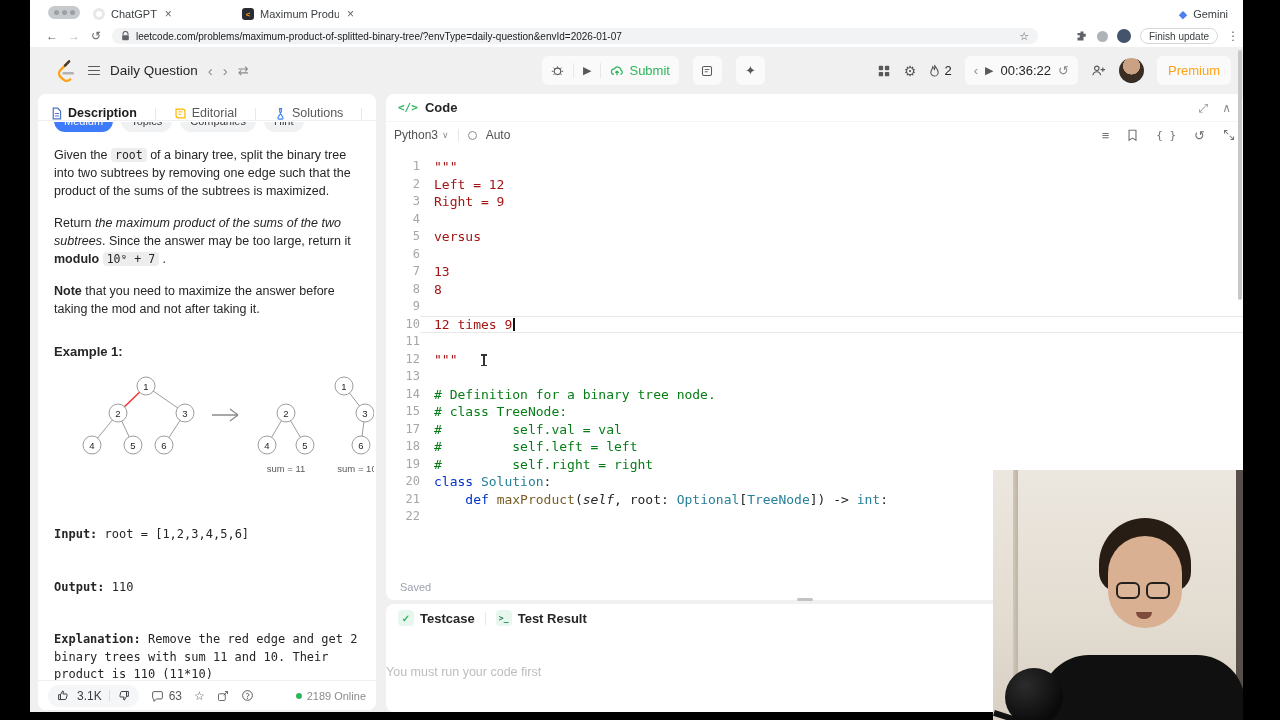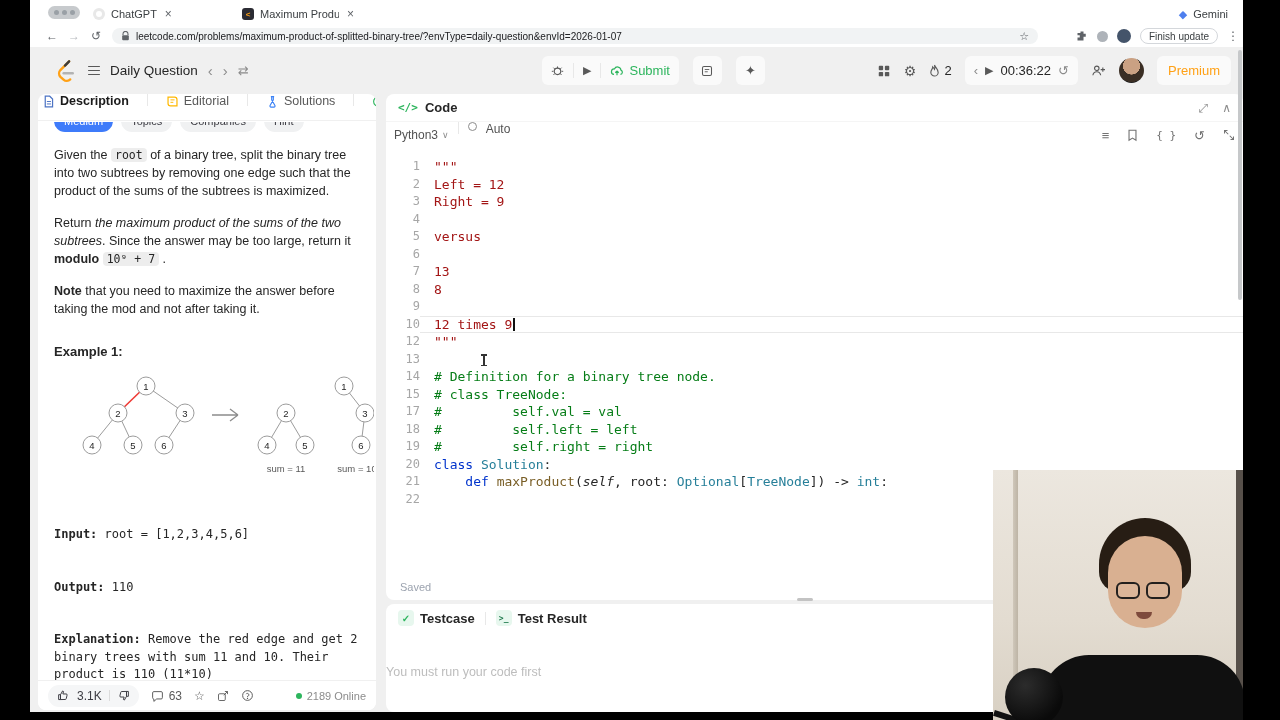--- a/index.html
+++ b/index.html
@@ -58,21 +58,21 @@
   .streak { display:flex; align-items:center; gap:4px; font-size:13px; color:#262626; }
   .timer-pill { display:flex; align-items:center; gap:7px; background:#fafafa; border-radius:6px; height:29px; padding:0 9px; }
   .timer-pill .chev { color:#8c8c8c; font-size:13px; }
   .timer-time { font-size:13px; font-weight:500; color:#262626; }
   .hdr-avatar { width:25px; height:25px; border-radius:50%; background:radial-gradient(circle at 50% 32%, #caa183 0 40%, #3a2e24 41% 75%, #1d1d1d 76%); }
   .premium { height:29px; display:flex; align-items:center; padding:0 11px; background:#fafafa; border-radius:6px; color:#ffa116; font-size:13px; font-weight:500; }
 
   
   .panel { position:absolute; background:#fff; border-radius:8px; overflow:hidden; }
   .left-panel { left:8px; top:94px; width:338px; height:616px; }
-  .panel-tabs { height:27px; display:flex; align-items:flex-start; gap:18px; padding:0 4px; white-space:nowrap; overflow:hidden; border-bottom:1px solid #f0f0f0; }
+  .panel-tabs { height:27px; display:flex; align-items:flex-end; gap:18px; padding:0 12px; white-space:nowrap; overflow:hidden; border-bottom:1px solid #f0f0f0; }
   .ptab { display:flex; align-items:center; gap:5px; font-size:12.5px; color:#595959; flex:0 0 auto; }
   .ptab.active { color:#1a1a1a; font-weight:600; }
   .ptab-div { width:1px; height:12px; background:#e8e8e8; flex:0 0 auto; }
 
   .desc-scroll { position:absolute; top:28px; left:0; right:0; bottom:30px; overflow:hidden; padding:0 16px; }
   .chips { display:flex; gap:8px; margin-top:-12px; }
   .chip { height:22px; border-radius:11px; background:#f0f1f2; color:#3c3c43; font-size:11px; display:flex; align-items:center; padding:0 10px; gap:4px; }
   .chip.diff { background:#3e7bfa; color:#fff; }
   .desc-scroll p { font-size:12.5px; line-height:18px; color:#262626; margin-top:14px; }
   .inline-code { font-family:"DejaVu Sans Mono", monospace; font-size:11.5px; background:#ededed; border-radius:4px; padding:0 4px; color:#262626; }
@@ -88,21 +88,21 @@
   .foot-item { display:flex; align-items:flex-end; gap:5px; color:#595959; font-size:12px; }
   .online { margin-left:auto; display:flex; align-items:center; gap:5px; font-size:11px; color:#8c8c8c; }
   .online i { width:6px; height:6px; border-radius:50%; background:#2db55d; }
 
   
   .code-panel { left:356px; top:94px; width:857px; height:506px; }
   .cp-header { height:28px; display:flex; align-items:center; gap:7px; padding:0 12px; border-bottom:1px solid #f5f5f5; }
   .code-tag { color:#2db55d; font-family:"DejaVu Sans Mono", monospace; font-size:11px; font-weight:700; }
   .cp-title { font-size:13px; font-weight:600; color:#262626; }
   .cp-hright { margin-left:auto; display:flex; align-items:center; gap:14px; color:#8c8c8c; font-size:12px; }
-  .cp-toolbar { height:26px; display:flex; gap:9px; padding:0 8px; }
+  .cp-toolbar { height:26px; display:flex; align-items:center; gap:9px; padding:0 8px; }
   .lang-sel { display:flex; align-items:center; gap:4px; font-size:12px; color:#525252; }
   .lang-sel .dd { font-size:9px; color:#8c8c8c; }
   .tb-div { width:1px; height:12px; background:#e8e8e8; }
   .auto-ic { width:9px; height:9px; border:1.2px solid #8c8c8c; border-radius:50%; }
   .auto-lbl { font-size:12px; color:#525252; }
   .cp-tbright { margin-left:auto; display:flex; align-items:center; gap:18px; color:#737373; font-size:13px; }
   .cp-tbright .braces { font-family:"DejaVu Sans Mono", monospace; font-size:11px; }
 
   .editor { position:absolute; top:56px; left:0; right:0; bottom:26px; padding-top:8px; font-family:"DejaVu Sans Mono", monospace; overflow:hidden; }
   .code-row { display:flex; height:17.5px; line-height:17.5px; font-size:13px; }
@@ -497,20 +497,24 @@
         </div>
         <div class="code-row">
           <span class="gutter">9</span>
           <span class="code-text"></span>
         </div>
         <div class="code-row current">
           <span class="gutter">10</span>
           <span class="code-text"><span class="tok-str">12 times 9</span><span class="caret"></span></span>
         </div>
         <div class="code-row">
+          <span class="gutter">11</span>
+          <span class="code-text"></span>
+        </div>
+        <div class="code-row">
           <span class="gutter">12</span>
           <span class="code-text"><span class="tok-str">"""</span></span>
         </div>
         <div class="code-row">
           <span class="gutter">13</span>
           <span class="code-text"></span>
         </div>
         <div class="code-row">
           <span class="gutter">14</span>
           <span class="code-text"><span class="tok-com"># Definition for a binary tree node.</span></span>

